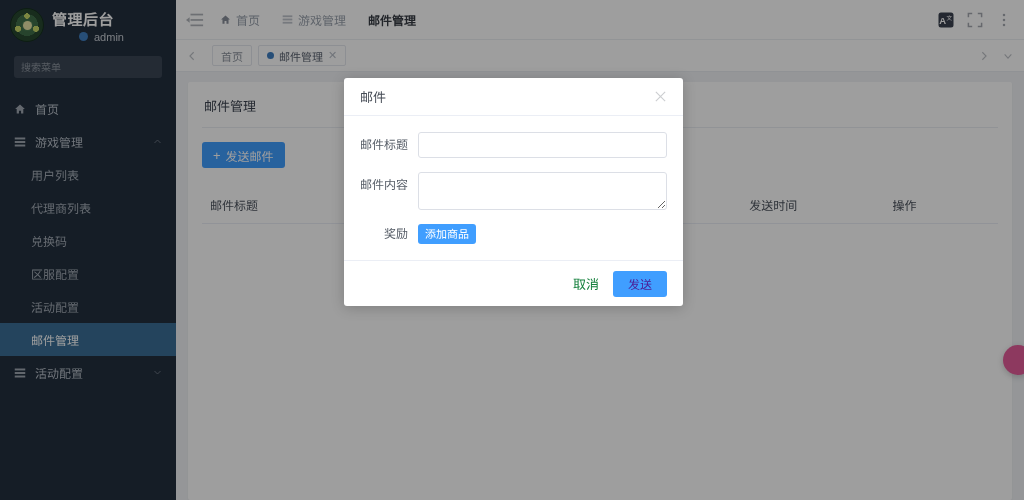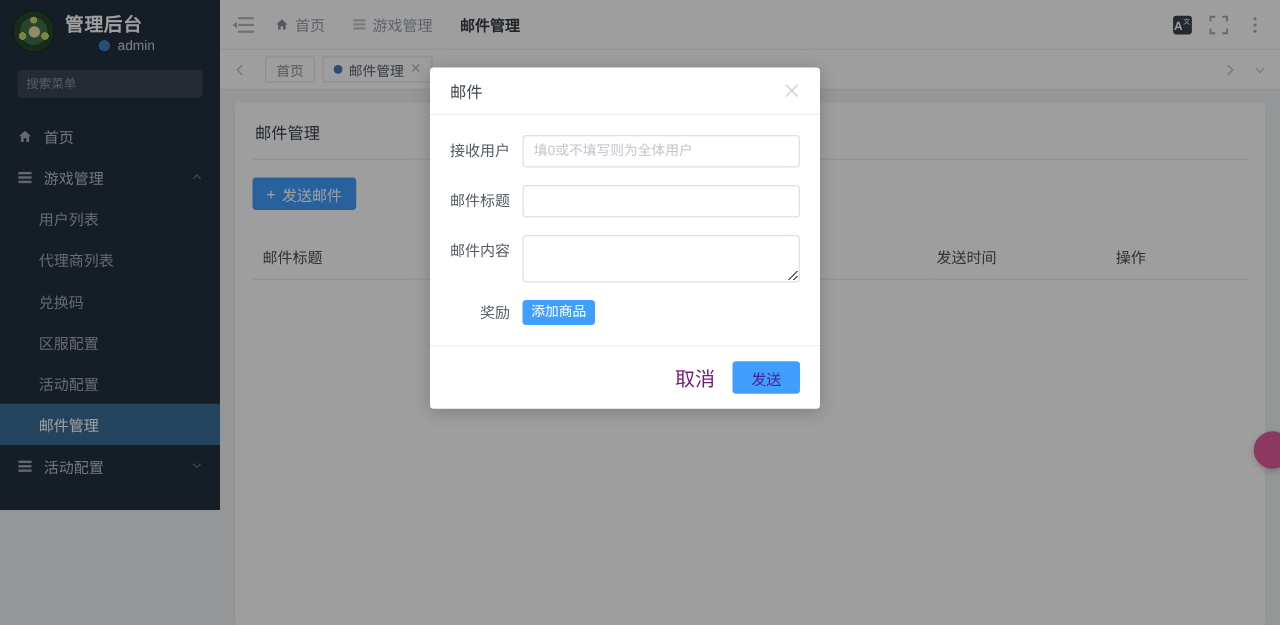--- a/index.html
+++ b/index.html
@@ -7,21 +7,21 @@
   html, body {
     width: 1024px; height: 500px;
     overflow: hidden;
     font-family: "Liberation Sans", "DejaVu Sans", sans-serif;
     background: #f0f2f5;
   }
   #app { position: relative; width: 1024px; height: 500px; display: flex; }
 
   
   .sidebar {
-    width: 176px; height: 408px;
+    width: 176px; height: 500px;
     background: #222f3e;
     flex: 0 0 176px;
     position: relative;
     overflow: hidden;
   }
   .brand {
     display: flex; align-items: center;
     height: 50px; padding: 0 10px;
     gap: 8px;
   }
@@ -168,22 +168,22 @@
     color: #fff; font-size: 12px;
   }
 
   
   .overlay {
     position: absolute; inset: 0;
     background: rgba(0,0,0,.38);
     z-index: 40;
   }
   .modal {
-    position: absolute; left: 344px; top: 54px;
-    width: 312px;
+    position: absolute; left: 344px; top: 78px;
+    width: 339px;
     background: #ffffff;
     border-radius: 3px;
     box-shadow: 0 2px 14px rgba(0,0,0,.2);
     z-index: 50;
     overflow: hidden;
   }
   .modal-head {
     height: 38px; display: flex; align-items: center;
     padding: 0 16px; border-bottom: 1px solid #ebeef5;
   }
@@ -222,21 +222,21 @@
   }
   .reward-row { margin-bottom: 10px; }
   .reward-row .form-label { line-height: 20px; }
   .modal-foot {
     border-top: 1px solid #ebeef5;
     padding: 9px 16px;
     display: flex; justify-content: flex-end; align-items: center; gap: 12px;
   }
   .btn-text {
     background: transparent; border: none; cursor: pointer;
-    font-size: 16px; color: #701a75; padding: 4px 2px;
+    font-size: 13px; color: #15803d; padding: 4px 2px;
     font-family: Liberation Sans, sans-serif;
   }
   .btn-send {
     height: 26px; padding: 0 15px;
     background: #409eff; color: #4c1d95; border: none;
     border-radius: 3px; font-size: 12px; cursor: pointer;
     font-family: "Liberation Sans", sans-serif;
   }
 </style>
 </head>
@@ -458,26 +458,20 @@
     <div class="modal-head">
       <span class="modal-title">邮件</span>
       <span class="modal-close">
         <svg viewBox="0 0 14 14" width="13" height="13">
             <path d="M2 2 L12 12 M12 2 L2 12" stroke="#909399" stroke-width="1.2" fill="none"></path>
           </svg>
       </span>
     </div>
 
     <div class="modal-body">
-      <div class="form-row">
-        <label class="form-label">接收用户</label>
-        <div class="form-ctl">
-          <input class="inp" value="" placeholder="填0或不填写则为全体用户" style="">
-        </div>
-      </div>
 
       <div class="form-row">
         <label class="form-label">邮件标题</label>
         <div class="form-ctl">
           <input class="inp" value="" placeholder="" style="">
         </div>
       </div>
 
       <div class="form-row">
         <label class="form-label">邮件内容</label>

